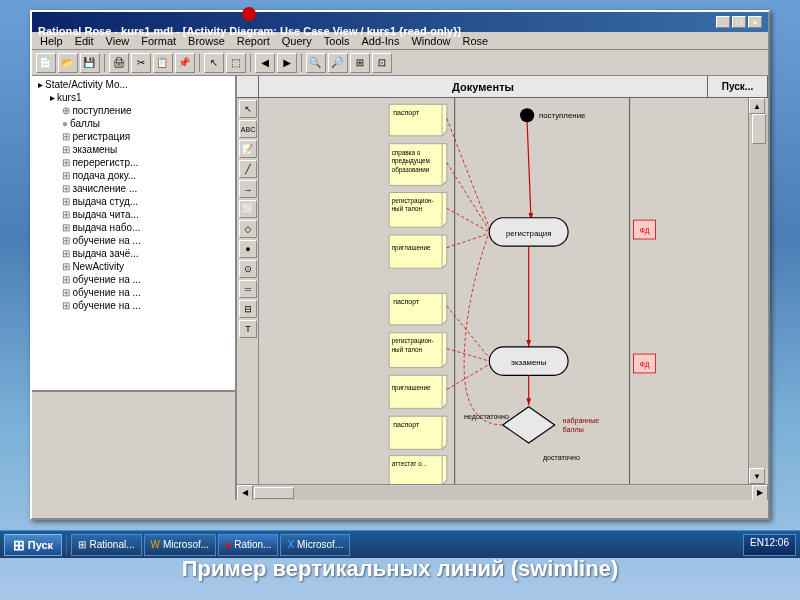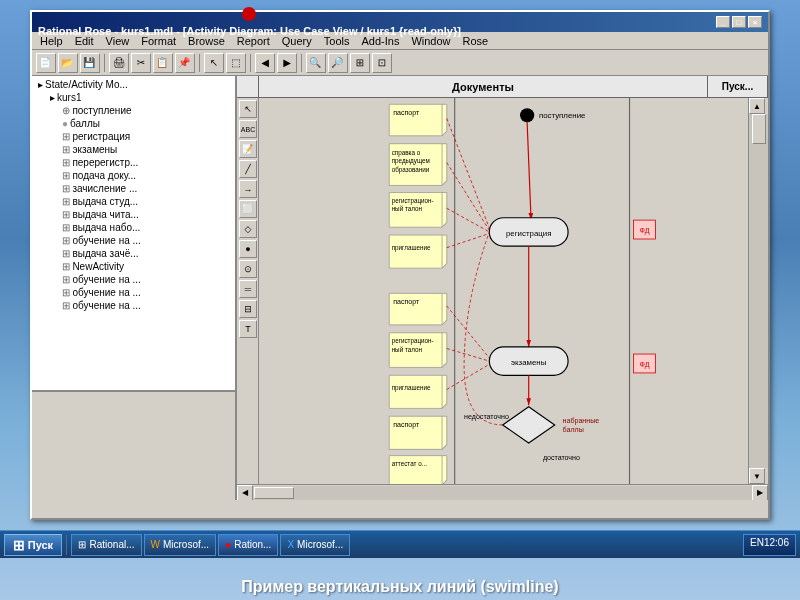--- a/index.html
+++ b/index.html
@@ -296,25 +296,25 @@
       font-size: 10px;
       color: white;
       height: 22px;
       display: flex;
       align-items: flex-start;
     }
 
     
     .bottom-text {
       position: absolute;
-      bottom: 4px;
+      bottom: 18px;
       left: 0;
       right: 0;
       text-align: center;
-      font-size: 16px;
+      font-size: 22px;
       font-weight: bold;
       color: white;
       text-shadow: 1px 1px 2px rgba(0,0,0,0.5);
     }
 
     
     .note-shape {
       fill: #ffffc0;
       stroke: #999;
       stroke-width: 1;

